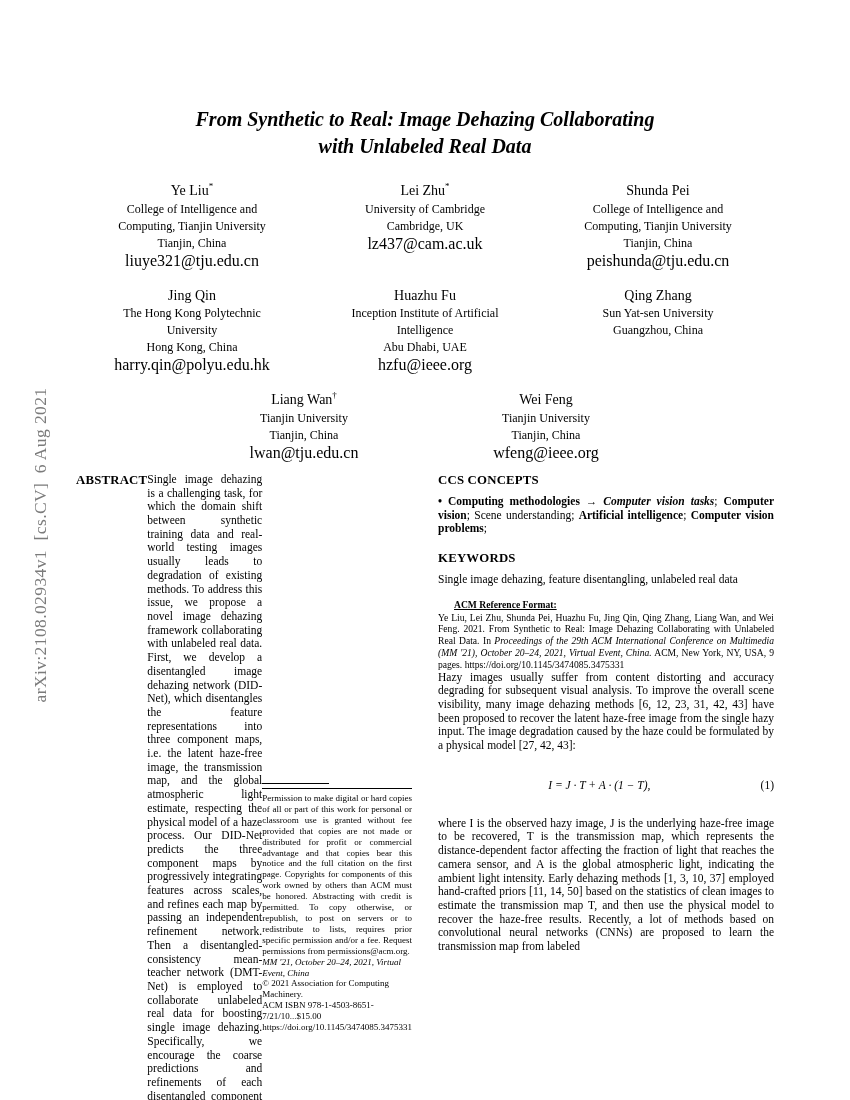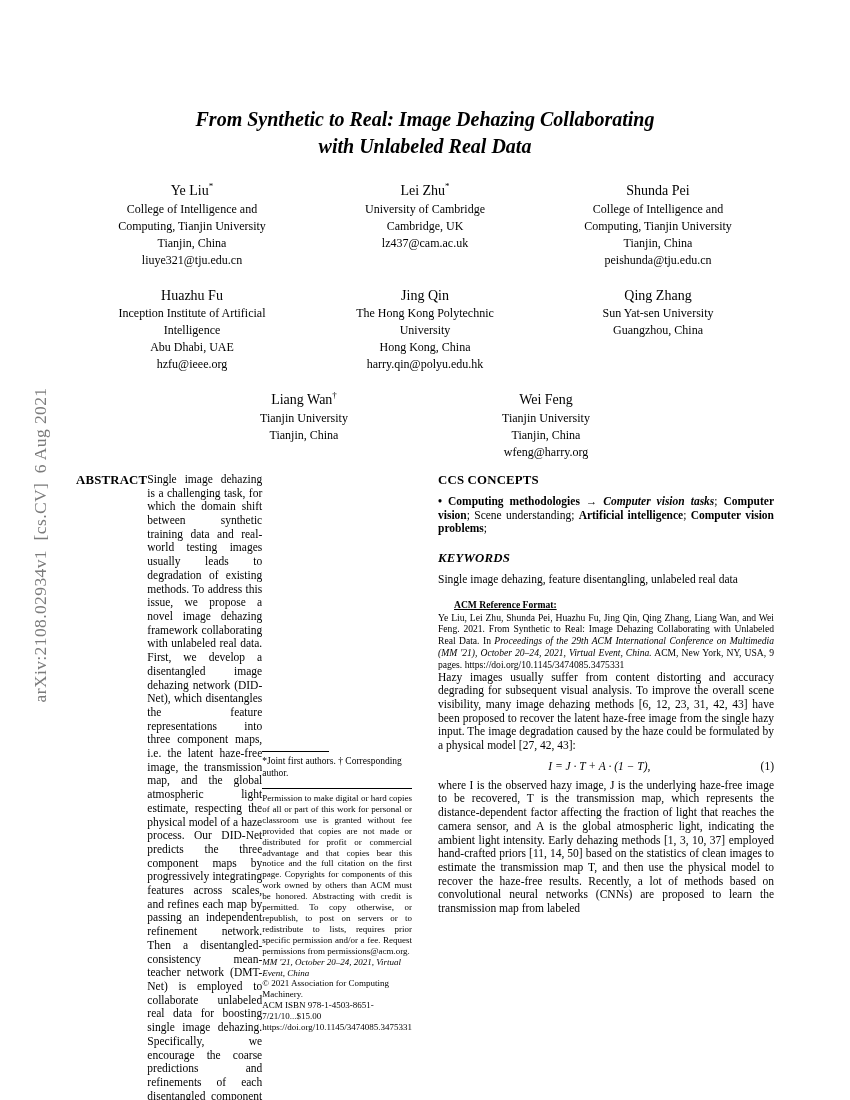--- a/index.html
+++ b/index.html
@@ -17,46 +17,46 @@
   .content { padding:106px 76px 0 76px; }
   .title { text-align:center; font-size:20px; font-weight:bold; line-height:27px; margin-bottom:17px;font-style:italic; }
   
   .authors-row { display:flex; justify-content:space-between; margin-bottom:13px; }
   .authors-row .author { width:232px; text-align:center; }
   .authors-row-narrow { display:flex; justify-content:center; gap:22px; margin-bottom:10px; }
   .authors-row-narrow .author { width:220px; text-align:center; }
   .author-name { font-size:14px; line-height:18px; margin-bottom:1px; }
   .author-name sup { font-size:9px; }
   .author-affil { font-size:12px; line-height:17px; white-space:pre-line; }
-  .author-email { font-size:12px; line-height:17px; }
+  .author-email { font-size:16px; line-height:17px; }
   
   .columns { display:flex; gap:26px; margin-top:12px; align-items:flex-start; }
   .col-left { width:336px; height:560px; display:flex; flex-direction:row; }
   .col-right { width:336px; }
   .section-head { font-size:12.8px; font-weight:bold; line-height:15px; margin:0 0 7px 0; letter-spacing:0.2px; }
-  .head-gap { margin-top:15px;font-style:italic; }
+  .head-gap { margin-top:15px; }
   .body-text { font-size:11.5px; line-height:13.7px; }
   .justify { text-align:justify; }
   .b { font-weight:bold; }
   .i { font-style:italic; }
   
   .bottom-block { margin-top:auto; }
   .footnote-rule { width:67px; border-top:1px solid #000; margin:0 0 4px 0; }
   .footnote-text { font-size:9.5px; line-height:11.5px; margin-bottom:9px; }
   .permission-rule { width:100%; border-top:1px solid #000; margin:0 0 4px 0; }
   .small-print { font-size:9px; line-height:10.9px; }
   .small-print p { margin:0; }
   .perm-main { text-align:justify; }
   
   .ref-head { font-size:9.6px; font-weight:bold; line-height:11.8px; margin:12px 0 1px 16px;text-decoration:underline; }
   .ref-text { font-size:9.6px; line-height:11.8px; text-align:justify; }
   
   .intro-head { font-size:12.8px; font-weight:bold; line-height:15px; margin:16px 0 7px 0; }
   .intro-head .sec-num { margin-right:13px; }
-  .equation { display:flex; align-items:center; font-size:11.5px; margin:7px 0; }
+  .equation { display:flex; align-items:center; font-size:11.5px; margin:26px 0; }
   .eq-body { flex:1; text-align:center; font-style:italic; }
   .eq-num { font-style:normal; }
   .kw-text { margin-bottom:2px; }
 </style>
 </head>
 <body>
 
 <div class="page">
 
   <div class="arxiv-watermark">arXiv:2108.02934v1  [cs.CV]  6 Aug 2021</div>
@@ -86,63 +86,63 @@
         <div class="author-name"><span>Shunda Pei</span><sup></sup></div>
         <div class="author-affil">College of Intelligence and
 Computing, Tianjin University
 Tianjin, China</div>
         <div class="author-email">peishunda@tju.edu.cn</div>
       </div>
     </div>
 
     <div class="authors-row">
       <div class="author">
+        <div class="author-name"><span>Jing Qin</span><sup></sup></div>
+        <div class="author-affil">The Hong Kong Polytechnic
+University
+Hong Kong, China</div>
+        <div class="author-email">harry.qin@polyu.edu.hk</div>
+      </div>
+      <div class="author">
         <div class="author-name"><span>Huazhu Fu</span><sup></sup></div>
         <div class="author-affil">Inception Institute of Artificial
 Intelligence
 Abu Dhabi, UAE</div>
         <div class="author-email">hzfu@ieee.org</div>
-      </div>
-      <div class="author">
-        <div class="author-name"><span>Jing Qin</span><sup></sup></div>
-        <div class="author-affil">The Hong Kong Polytechnic
-University
-Hong Kong, China</div>
-        <div class="author-email">harry.qin@polyu.edu.hk</div>
       </div>
       <div class="author">
         <div class="author-name"><span>Qing Zhang</span><sup></sup></div>
         <div class="author-affil">Sun Yat-sen University
 Guangzhou, China</div>
       </div>
     </div>
 
     <div class="authors-row-narrow">
       <div class="author">
         <div class="author-name"><span>Liang Wan</span><sup>†</sup></div>
         <div class="author-affil">Tianjin University
 Tianjin, China</div>
+        <div class="author-email">lwan@tju.edu.cn</div>
       </div>
       <div class="author">
         <div class="author-name"><span>Wei Feng</span><sup></sup></div>
         <div class="author-affil">Tianjin University
 Tianjin, China</div>
-        <div class="author-email">wfeng@harry.org</div>
+        <div class="author-email">wfeng@ieee.org</div>
       </div>
     </div>
 
     <div class="columns">
 
       <div class="col-left">
         <h2 class="section-head">ABSTRACT</h2>
         <p class="body-text justify">Single image dehazing is a challenging task, for which the domain shift between synthetic training data and real-world testing images usually leads to degradation of existing methods. To address this issue, we propose a novel image dehazing framework collaborating with unlabeled real data. First, we develop a disentangled image dehazing network (DID-Net), which disentangles the feature representations into three component maps, i.e. the latent haze-free image, the transmission map, and the global atmospheric light estimate, respecting the physical model of a haze process. Our DID-Net predicts the three component maps by progressively integrating features across scales, and refines each map by passing an independent refinement network. Then a disentangled-consistency mean-teacher network (DMT-Net) is employed to collaborate unlabeled real data for boosting single image dehazing. Specifically, we encourage the coarse predictions and refinements of each disentangled component to be consistent between the student and teacher networks by using a consistency loss on unlabeled real data. We make comparison with 13 state-of-the-art dehazing methods on a new collected dataset (Haze4K) and two widely-used dehazing datasets (i.e., SOTS and HazeRD), as well as on real-world hazy images. Experimental results demonstrate that our method has obvious quantitative and qualitative improvements over the existing methods.</p>
 
         <div class="bottom-block">
           <div class="footnote-rule"></div>
-          <p class="footnote-text">*Joint first authors. † Corresponding author.</p>
           <div class="permission-rule"></div>
           <div class="small-print">
             <p class="perm-main">Permission to make digital or hard copies of all or part of this work for personal or classroom use is granted without fee provided that copies are not made or distributed for profit or commercial advantage and that copies bear this notice and the full citation on the first page. Copyrights for components of this work owned by others than ACM must be honored. Abstracting with credit is permitted. To copy otherwise, or republish, to post on servers or to redistribute to lists, requires prior specific permission and/or a fee. Request permissions from permissions@acm.org.</p>
             <p class="i">MM '21, October 20–24, 2021, Virtual Event, China</p>
             <p>© 2021 Association for Computing Machinery.</p>
             <p>ACM ISBN 978-1-4503-8651-7/21/10...$15.00</p>
             <p>https://doi.org/10.1145/3474085.3475331</p>
           </div>
         </div>
       </div>

